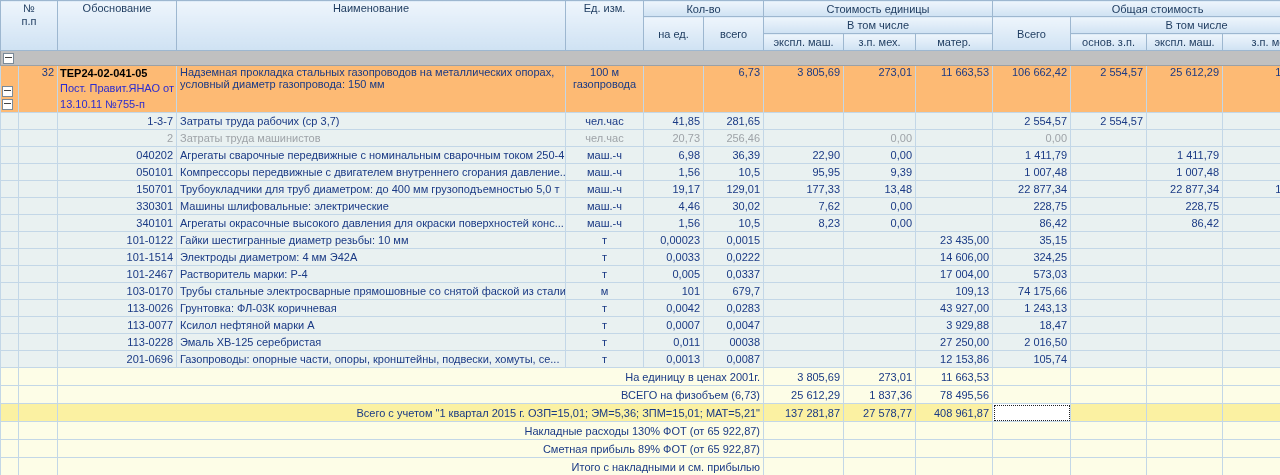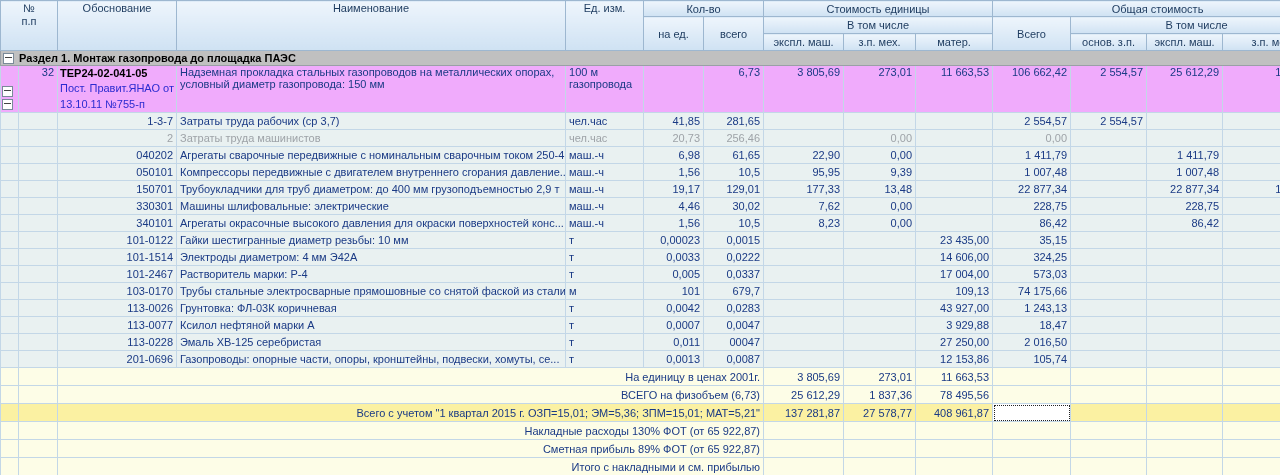--- a/index.html
+++ b/index.html
@@ -10,28 +10,28 @@
   table{border-collapse:collapse;table-layout:fixed;width:1322px;}
   th,td{border:1px solid #c3d7e7;padding:0 3px;overflow:hidden;}
   thead th{
     background:linear-gradient(#eef5fc,#cfe2f3);
     border-color:#9db7d0;color:#1c3a5e;font-weight:normal;
     padding:0 2px;text-align:center;vertical-align:middle;white-space:nowrap;
   }
   thead th.tall{vertical-align:top;padding-top:1px;}
   tr.hr1 th{height:15px;} tr.hr2 th{height:16px;} tr.hr3 th{height:16px;}
   tbody td{color:#1a3a85;}
-  .r{text-align:right;} .c{}
+  .r{text-align:right;} .c{text-align:center;}
   .nw{white-space:nowrap;}
   .section td{
     background:#c0c0c0;color:#000;font-weight:bold;
     border-color:#9aa0a6;white-space:nowrap;padding-left:2px;
   }
   .sec-lbl{margin-left:5px;}
-  .row-item td{background:#f0abfc;vertical-align:top;}
+  .row-item td{background:#fdba74;vertical-align:top;}
   .row-item .gutter{vertical-align:bottom;padding:1px 0 2px 1px;}
   .row-sub td{background:#e9f1f1;white-space:nowrap;}
   .muted td{color:#9ea3a8;}
   .row-sum td{background:#fdfde7;white-space:nowrap;}
   .hl td{background:#fbf1a2;}
   td.sel{background:#fff !important;outline:1px dotted #222;outline-offset:-2px;}
   .code-b{font-weight:bold;color:#000;white-space:nowrap;}
   .note{color:#2b2bd0;line-height:16px;}
   .basis{padding:0 2px;line-height:14px;}
   .zp{padding-right:4px;}
@@ -90,21 +90,21 @@
         <th>экспл. маш.</th>
         <th>з.п. мех.</th>
         <th>матер.</th>
         <th>основ. з.п.</th>
         <th>экспл. маш.</th>
         <th>з.п. мех.</th>
       </tr>
     </thead>
     <tbody>
         <tr class="section" style="height: 15px;">
-          <td colspan="14"><span class="tbox"></span><span class="sec-lbl">Раздел 1. Монтаж газопровода до площадка ПАЭС</span></td>
+          <td colspan="14"><span class="tbox"></span></td>
         </tr>
         <tr class="row-item" style="height: 45px;">
           <td class="gutter"><span class="tbox"></span><span class="tbox"></span></td>
           <td class="r">32</td>
           <td class="basis">
             <div class="code-b">ТЕР24-02-041-05</div>
             <div class="note">Пост. Правит.ЯНАО от 13.10.11 №755-п</div>
           </td>
           <td>Надземная прокладка стальных газопроводов на металлических опорах, условный диаметр газопровода: 150 мм</td>
           <td class="c">100 м газопровода</td>
@@ -150,21 +150,21 @@
           <td class="r"></td>
           <td class="r zp"></td>
         </tr>
         <tr class="row-sub" style="height: 17px;">
           <td class="gutter"></td>
           <td></td>
           <td class="r">040202</td>
           <td class="nw">Агрегаты сварочные передвижные с номинальным сварочным током 250-4...</td>
           <td class="c">маш.-ч</td>
           <td class="r">6,98</td>
-          <td class="r">61,65</td>
+          <td class="r">36,39</td>
           <td class="r">22,90</td>
           <td class="r">0,00</td>
           <td class="r"></td>
           <td class="r">1 411,79</td>
           <td class="r"></td>
           <td class="r">1 411,79</td>
           <td class="r zp"></td>
         </tr>
         <tr class="row-sub" style="height: 17px;">
           <td class="gutter"></td>
@@ -179,21 +179,21 @@
           <td class="r"></td>
           <td class="r">1 007,48</td>
           <td class="r"></td>
           <td class="r">1 007,48</td>
           <td class="r zp"></td>
         </tr>
         <tr class="row-sub" style="height: 17px;">
           <td class="gutter"></td>
           <td></td>
           <td class="r">150701</td>
-          <td class="nw">Трубоукладчики для труб диаметром: до 400 мм грузоподъемностью 2,9 т</td>
+          <td class="nw">Трубоукладчики для труб диаметром: до 400 мм грузоподъемностью 5,0 т</td>
           <td class="c">маш.-ч</td>
           <td class="r">19,17</td>
           <td class="r">129,01</td>
           <td class="r">177,33</td>
           <td class="r">13,48</td>
           <td class="r"></td>
           <td class="r">22 877,34</td>
           <td class="r"></td>
           <td class="r">22 877,34</td>
           <td class="r zp">1 739,05</td>
@@ -326,21 +326,21 @@
           <td class="r"></td>
           <td class="r zp"></td>
         </tr>
         <tr class="row-sub" style="height: 17px;">
           <td class="gutter"></td>
           <td></td>
           <td class="r">113-0228</td>
           <td class="nw">Эмаль ХВ-125 серебристая</td>
           <td class="c">т</td>
           <td class="r">0,011</td>
-          <td class="r">00047</td>
+          <td class="r">00038</td>
           <td class="r"></td>
           <td class="r"></td>
           <td class="r">27 250,00</td>
           <td class="r">2 016,50</td>
           <td class="r"></td>
           <td class="r"></td>
           <td class="r zp"></td>
         </tr>
         <tr class="row-sub" style="height: 17px;">
           <td class="gutter"></td>

